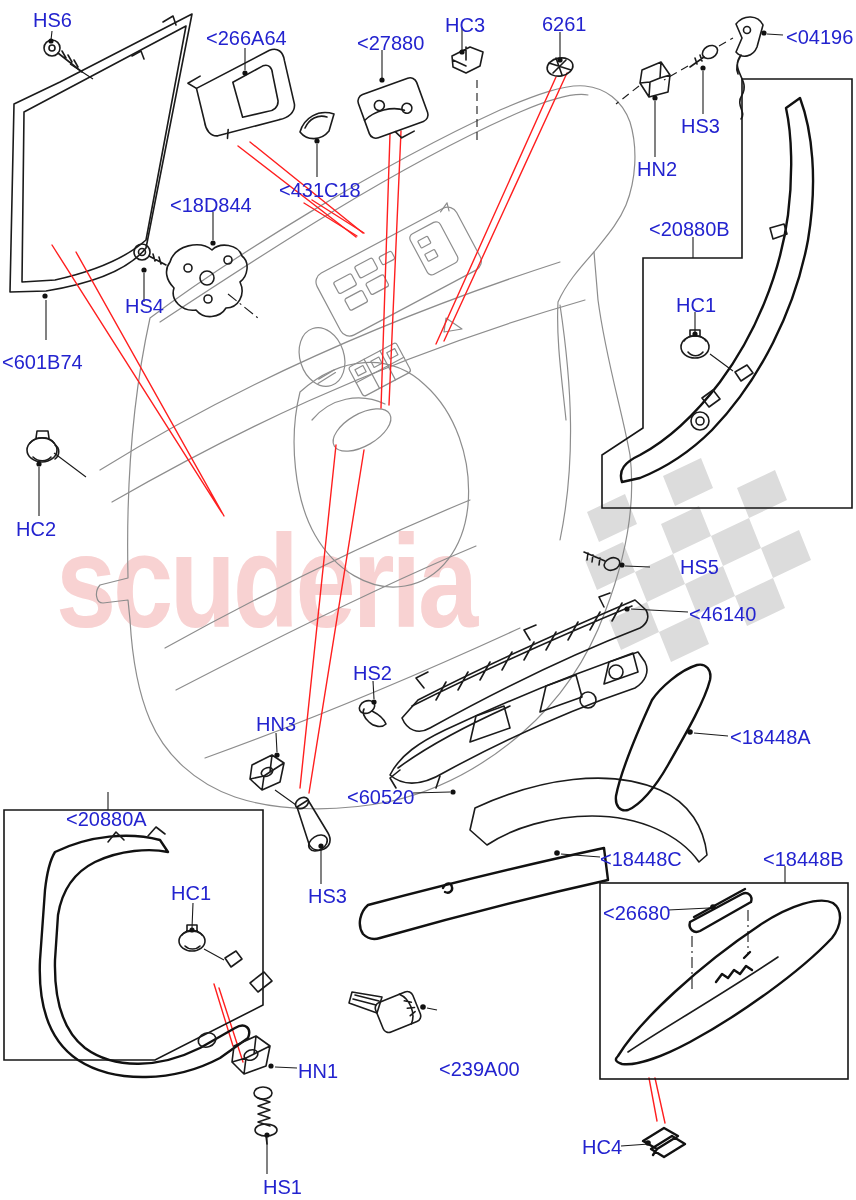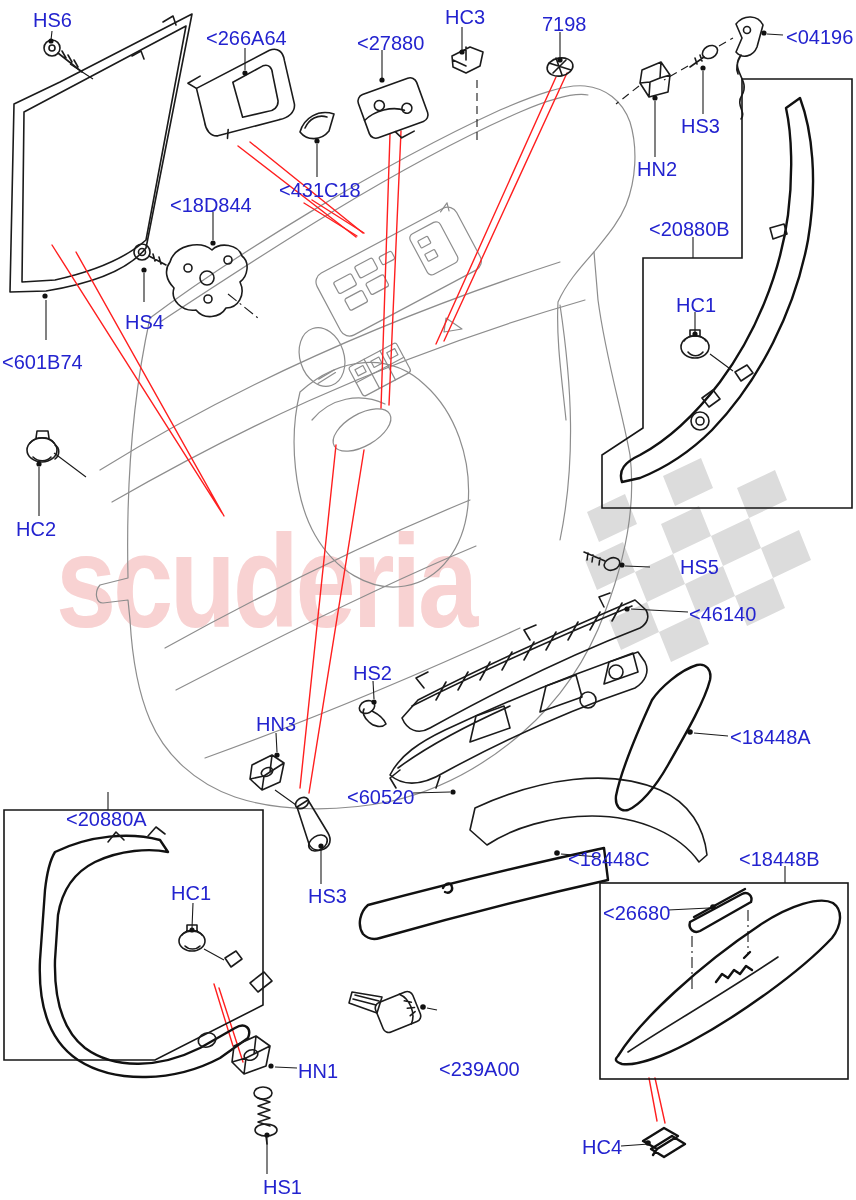--- a/index.html
+++ b/index.html
@@ -321,41 +321,41 @@
     <g>
       <path class="thick" d="M643,1141 L664,1128 L678,1136 L657,1149 Z M651,1149 L672,1136 L685,1144 L664,1157 Z M657,1149 l-4,6"></path>
       <path class="lead" d="M621,1146 L649,1144"></path>
         <circle class="dot" cx="648" cy="1143" r="2.8"></circle>
     </g>
   </svg>
 
   <div class="lbl" style="left:33px;top:10px">HS6</div>
   <div class="lbl" style="left:206px;top:28px">&lt;266A64</div>
   <div class="lbl" style="left:357px;top:33px">&lt;27880</div>
-  <div class="lbl" style="left:445px;top:7px">HC3</div>
-  <div class="lbl" style="left:542px;top:14px">7198</div>
+  <div class="lbl" style="left:445px;top:15px">HC3</div>
+  <div class="lbl" style="left:542px;top:14px">6261</div>
   <div class="lbl" style="left:786px;top:27px">&lt;04196</div>
   <div class="lbl" style="left:681px;top:116px">HS3</div>
   <div class="lbl" style="left:637px;top:159px">HN2</div>
   <div class="lbl" style="left:279px;top:180px">&lt;431C18</div>
   <div class="lbl" style="left:170px;top:195px">&lt;18D844</div>
   <div class="lbl" style="left:649px;top:219px">&lt;20880B</div>
-  <div class="lbl" style="left:125px;top:312px">HS4</div>
+  <div class="lbl" style="left:125px;top:296px">HS4</div>
   <div class="lbl" style="left:676px;top:295px">HC1</div>
   <div class="lbl" style="left:2px;top:352px">&lt;601B74</div>
   <div class="lbl" style="left:16px;top:519px">HC2</div>
   <div class="lbl" style="left:680px;top:557px">HS5</div>
   <div class="lbl" style="left:689px;top:604px">&lt;46140</div>
   <div class="lbl" style="left:353px;top:663px">HS2</div>
   <div class="lbl" style="left:730px;top:727px">&lt;18448A</div>
   <div class="lbl" style="left:256px;top:714px">HN3</div>
   <div class="lbl" style="left:347px;top:787px">&lt;60520</div>
   <div class="lbl" style="left:66px;top:809px">&lt;20880A</div>
-  <div class="lbl" style="left:568px;top:849px">&lt;18448C</div>
-  <div class="lbl" style="left:739px;top:849px">&lt;18448B</div>
+  <div class="lbl" style="left:600px;top:849px">&lt;18448C</div>
+  <div class="lbl" style="left:763px;top:849px">&lt;18448B</div>
   <div class="lbl" style="left:171px;top:883px">HC1</div>
   <div class="lbl" style="left:603px;top:903px">&lt;26680</div>
   <div class="lbl" style="left:308px;top:886px">HS3</div>
   <div class="lbl" style="left:439px;top:1059px">&lt;239A00</div>
   <div class="lbl" style="left:298px;top:1061px">HN1</div>
   <div class="lbl" style="left:263px;top:1177px">HS1</div>
   <div class="lbl" style="left:582px;top:1137px">HC4</div>
 </div>
 
 </body></html>

